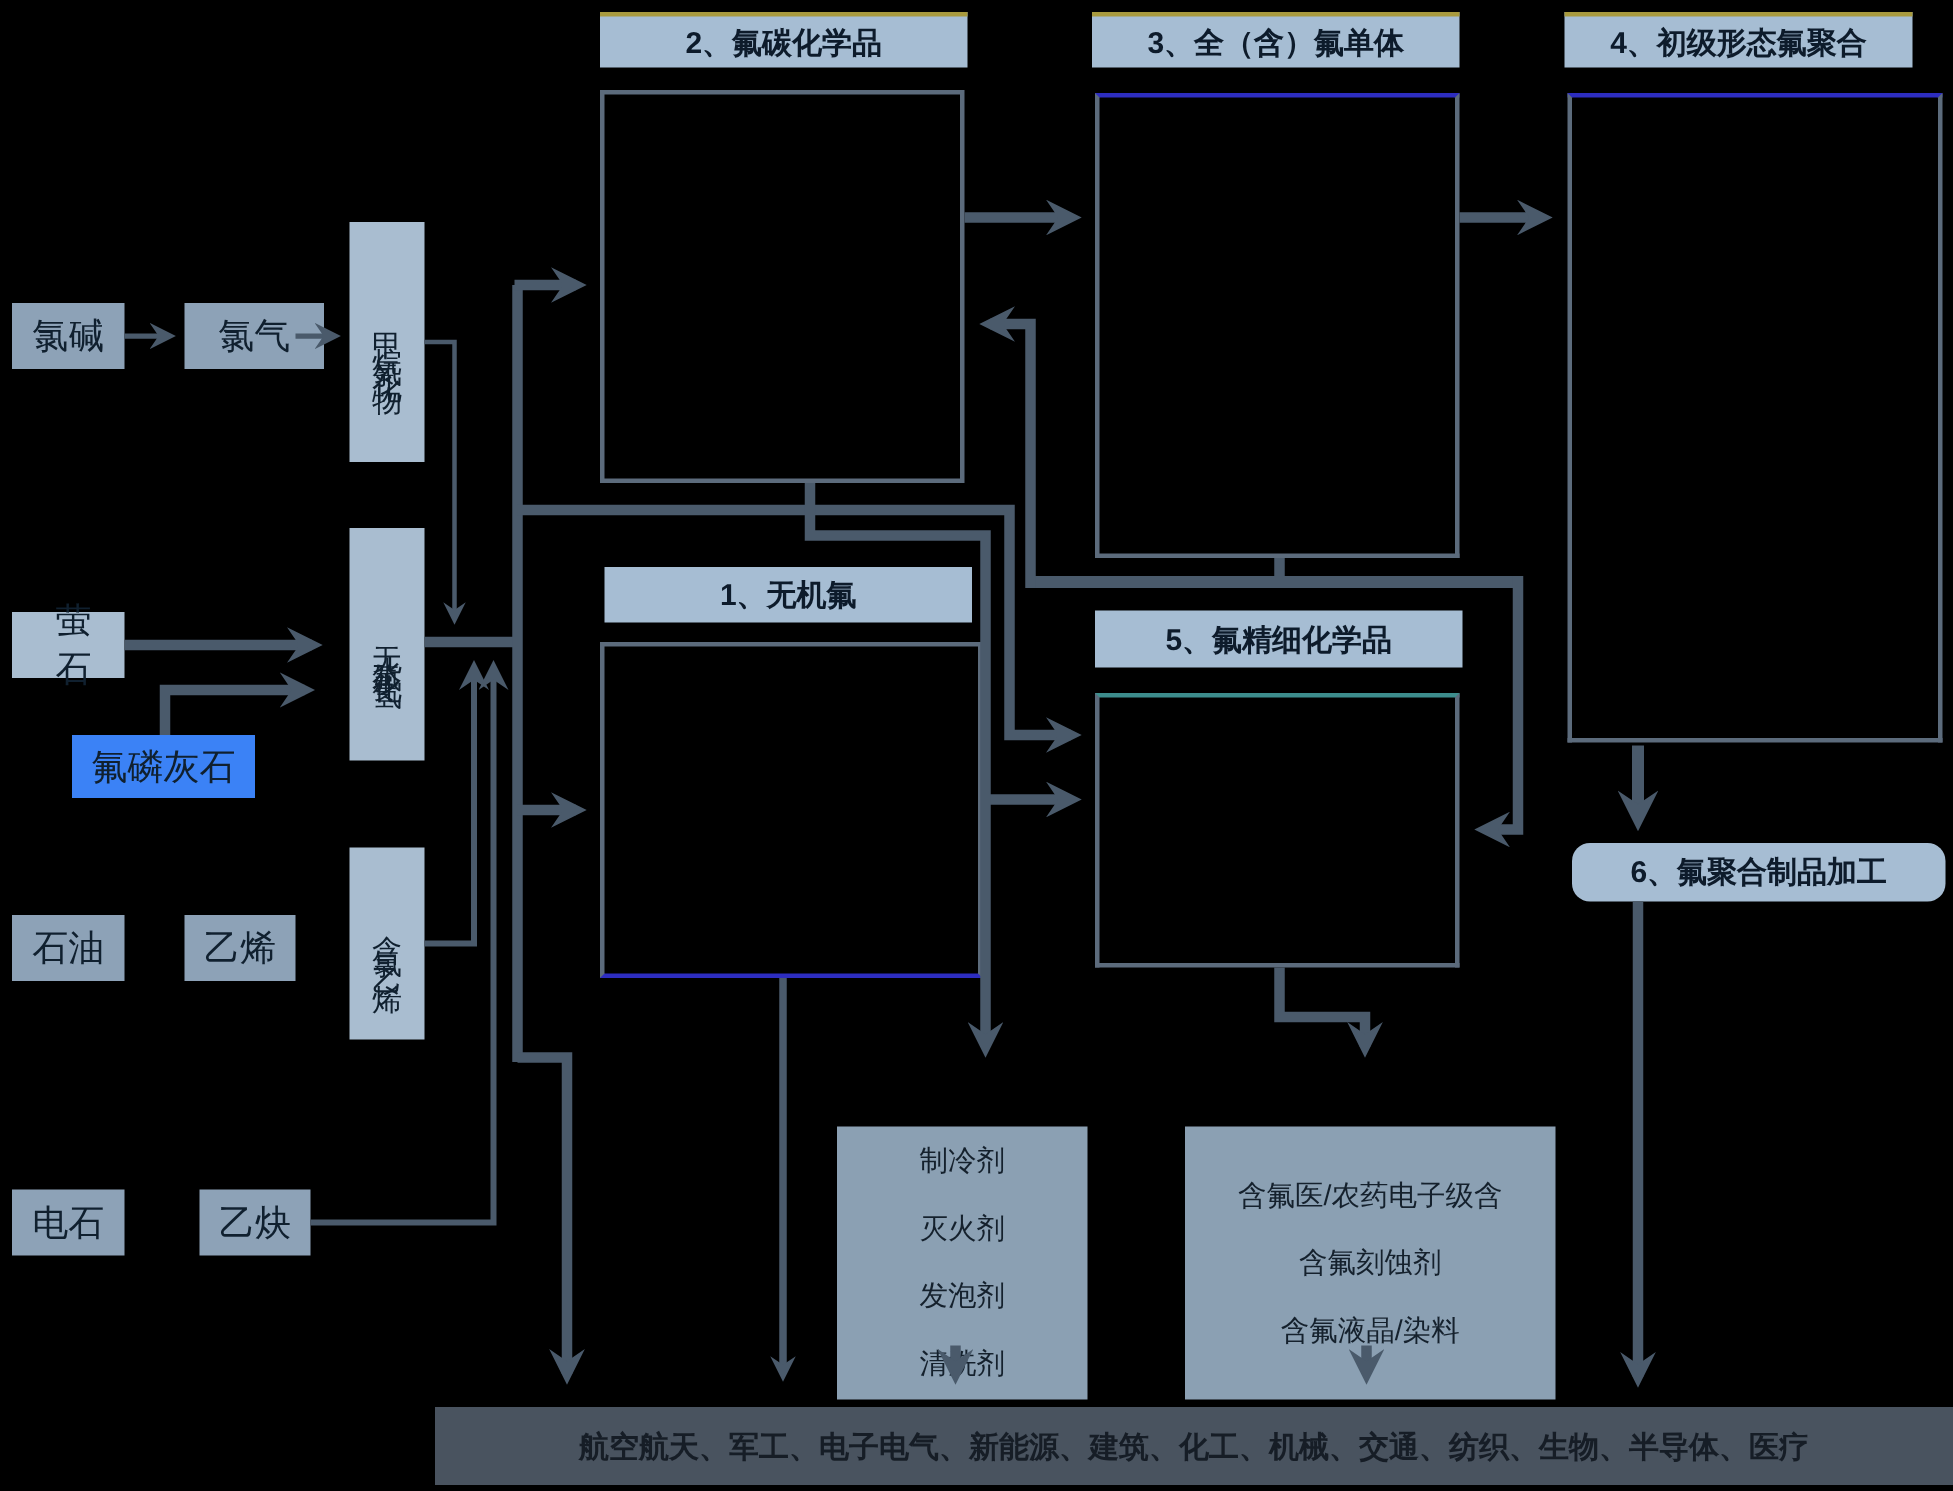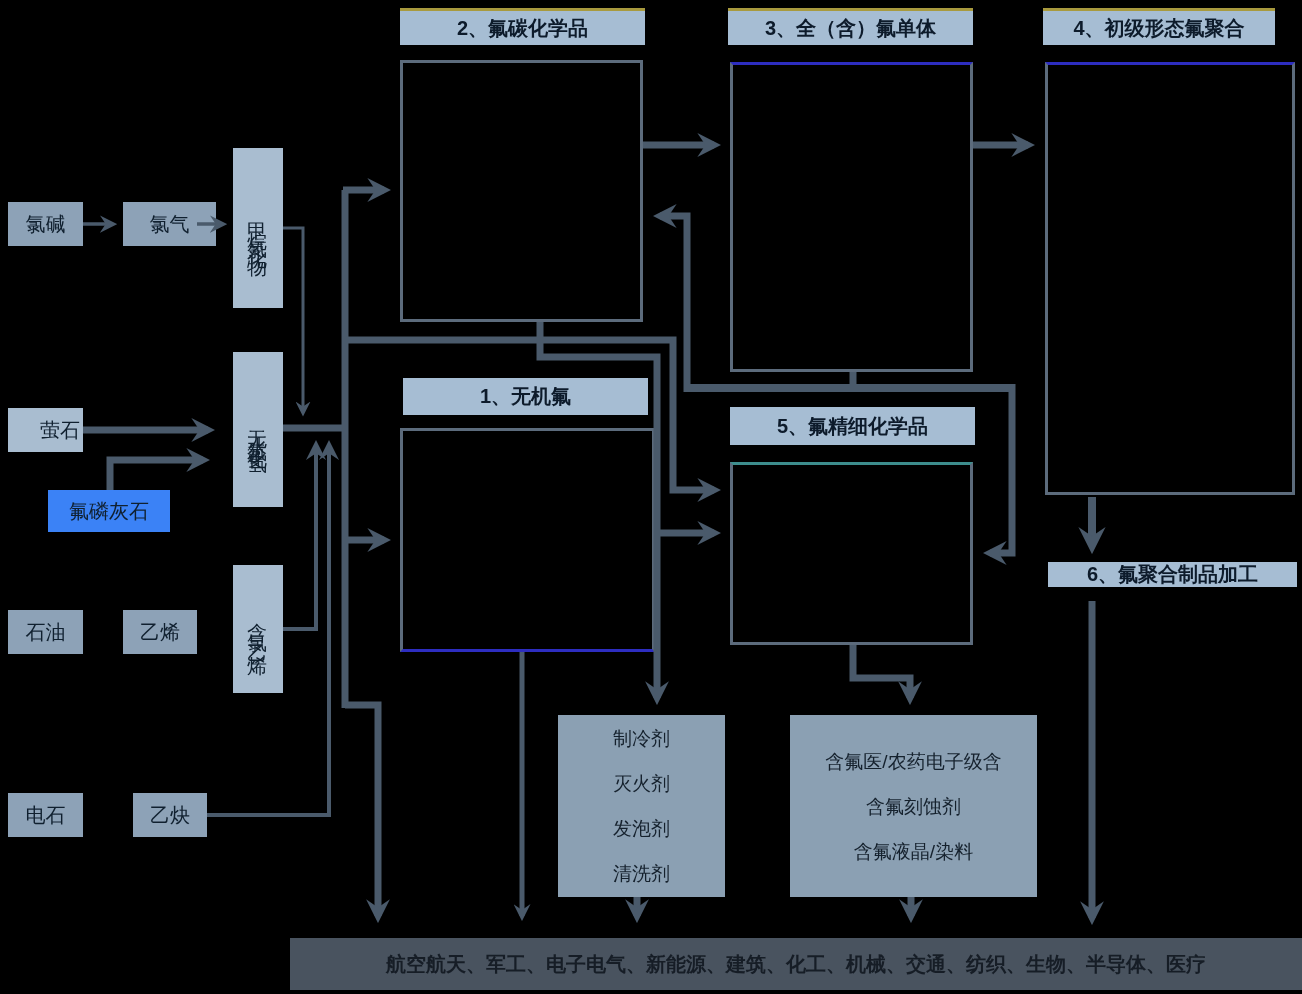--- a/index.html
+++ b/index.html
@@ -4,36 +4,36 @@
 <style>
   html,body{margin:0;padding:0;background:#000;}
   #canvas{position:relative;width:1302px;height:994px;background:#000;overflow:hidden;
           font-family:"Liberation Sans","DejaVu Sans",sans-serif;}
   #wires{position:absolute;left:0;top:0;z-index:3;pointer-events:none;}
 
   .hdr{position:absolute;z-index:2;background:#a6bdd3;color:#0d1b2b;font-weight:bold;
        font-size:20px;display:flex;align-items:center;justify-content:center;
        border-top:3px solid #a89a3e;box-sizing:border-box;}
   .bigbox{position:absolute;z-index:1;border:3px solid #5c6b7c;box-sizing:border-box;background:transparent;}
-  .feed{position:absolute;z-index:2;background:#8da2b7;color:#10202f;font-size:20px;
+  .feed{position:absolute;z-index:2;background:#8da2b7;color:#10202f;font-size:24px;
         display:flex;align-items:center;justify-content:center;box-sizing:border-box;}
   .feed.light{background:#a9bdd0;}
   .vbox{position:absolute;z-index:2;background:#a9bdd0;color:#10202f;font-size:20px;
         display:flex;align-items:center;justify-content:center;box-sizing:border-box;
         writing-mode:vertical-rl;text-orientation:upright;letter-spacing:9px;}
   .prod{position:absolute;z-index:2;background:#8ba0b3;color:#15212d;font-size:19px;
-        display:flex;flex-direction:column;align-items:center;justify-content:center;box-sizing:border-box;}
+        display:flex;flex-direction:column;align-items:center;justify-content:center;box-sizing:border-box;margin-top:36px;}
   .prod span{display:block;line-height:45px;white-space:nowrap;}
 
   #hdr2{left:400px;top:8px;width:245px;height:37px;}
   #hdr3{left:728px;top:8px;width:245px;height:37px;}
   #hdr4{left:1043px;top:8px;width:232px;height:37px;}
   #hdr1{left:403px;top:378px;width:245px;height:37px;border-top:none;}
   #hdr5{left:730px;top:407px;width:245px;height:38px;border-top:none;}
-  #box6{left:1048px;top:562px;width:249px;height:25px;border-top:none;}
+  #box6{left:1048px;top:562px;width:249px;height:39px;border-top:none;border-radius:12px;}
 
   #big2{left:400px;top:60px;width:243px;height:262px;}
   #big3{left:730px;top:62px;width:243px;height:310px;border-top:3px solid #2d2dc0;}
   #big4{left:1045px;top:62px;width:250px;height:433px;border-top:3px solid #2d2dc0;}
   #big1{left:400px;top:428px;width:255px;height:224px;border-bottom:3px solid #2d2dc0;}
   #big5{left:730px;top:462px;width:243px;height:183px;border-top:3px solid #3d8d8d;}
 
   #lujian{left:8px;top:202px;width:75px;height:44px;}
   #luqi{left:123px;top:202px;width:93px;height:44px;}
   #jiawan{left:233px;top:148px;width:50px;height:160px;}

